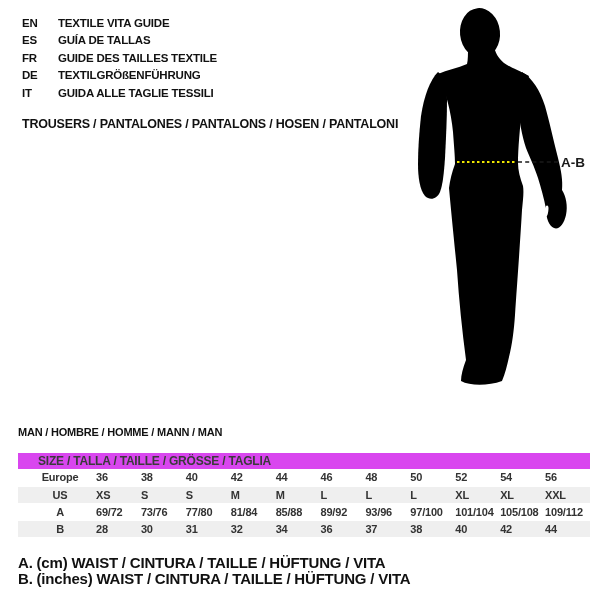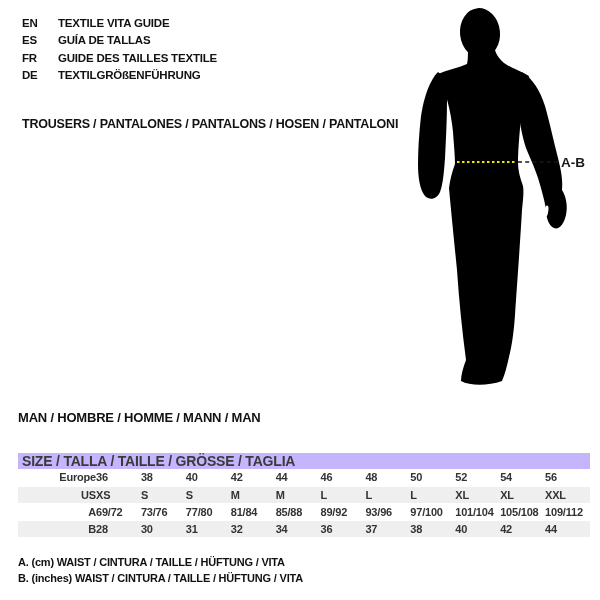--- a/index.html
+++ b/index.html
@@ -12,36 +12,36 @@
   .lang-row { display:flex; line-height:17.4px; font-size:11.5px; font-weight:700;
     letter-spacing:-0.2px; }
   .lang-code { width:36px; flex:0 0 36px; }
   .garment-line { position:absolute; left:22px; top:109px; font-size:12.5px;
     font-weight:700; color:#111; letter-spacing:-0.2px;margin-top:8px; }
 
   
   .figure-wrap { position:absolute; left:410px; top:0; width:190px; height:400px;text-align:right; }
 
   
-  .section-title { position:absolute; left:18px; top:410px; font-size:13px;
+  .section-title { position:absolute; left:18px; top:426px; font-size:11px;
     font-weight:700; color:#111; letter-spacing:-0.2px; }
 
   
   table.size-table { position:absolute; left:18px; top:453px; width:572px;
     border-collapse:collapse; table-layout:fixed; font-size:11px; font-weight:700;
     color:#333; letter-spacing:-0.2px; }
-  table.size-table th.band { background:#c4b5fd; height:16px; text-align:left;
-    padding-left:4px; font-size:14px; font-weight:700; color:#3a3a3a; }
+  table.size-table th.band { background:#d946ef; height:16px; text-align:left;
+    padding-left:20px; font-size:12px; font-weight:700; color:#3a3a3a; }
   table.size-table td { height:17px; text-align:left; border-bottom:1px solid #fff; }
-  table.size-table td.rowlabel { text-align:right; padding-left:6px; }
+  table.size-table td.rowlabel { text-align:center; padding-left:6px; }
   table.size-table tbody tr:nth-child(even) { background:#efefef; }
 
   
   .footnotes { position:absolute; left:18px; top:555px; color:#111; }
-  .footnote { font-size:11px; font-weight:700; line-height:15.5px;
+  .footnote { font-size:15px; font-weight:700; line-height:15.5px;
     letter-spacing:-0.2px; }
 </style>
 </head>
 <body>
 
 <div class="stage">
 
   <div class="lang-block">
     <div class="lang-row">
       <span class="lang-code">EN</span>
@@ -51,20 +51,24 @@
       <span class="lang-code">ES</span>
       <span class="lang-label">GUÍA DE TALLAS</span>
     </div>
     <div class="lang-row">
       <span class="lang-code">FR</span>
       <span class="lang-label">GUIDE DES TAILLES TEXTILE</span>
     </div>
     <div class="lang-row">
       <span class="lang-code">DE</span>
       <span class="lang-label">TEXTILGRÖßENFÜHRUNG</span>
+    </div>
+    <div class="lang-row">
+      <span class="lang-code">IT</span>
+      <span class="lang-label">GUIDA ALLE TAGLIE TESSILI</span>
     </div>
   </div>
 
   <div class="garment-line">TROUSERS / PANTALONES / PANTALONS / HOSEN / PANTALONI</div>
 
   <div class="figure-wrap">
     <svg width="190" height="400" viewBox="0 0 190 400" xmlns="http://www.w3.org/2000/svg">
 
       <ellipse cx="70" cy="33" rx="20" ry="25" fill="#000" transform="rotate(-6 70 33)"></ellipse>
 

